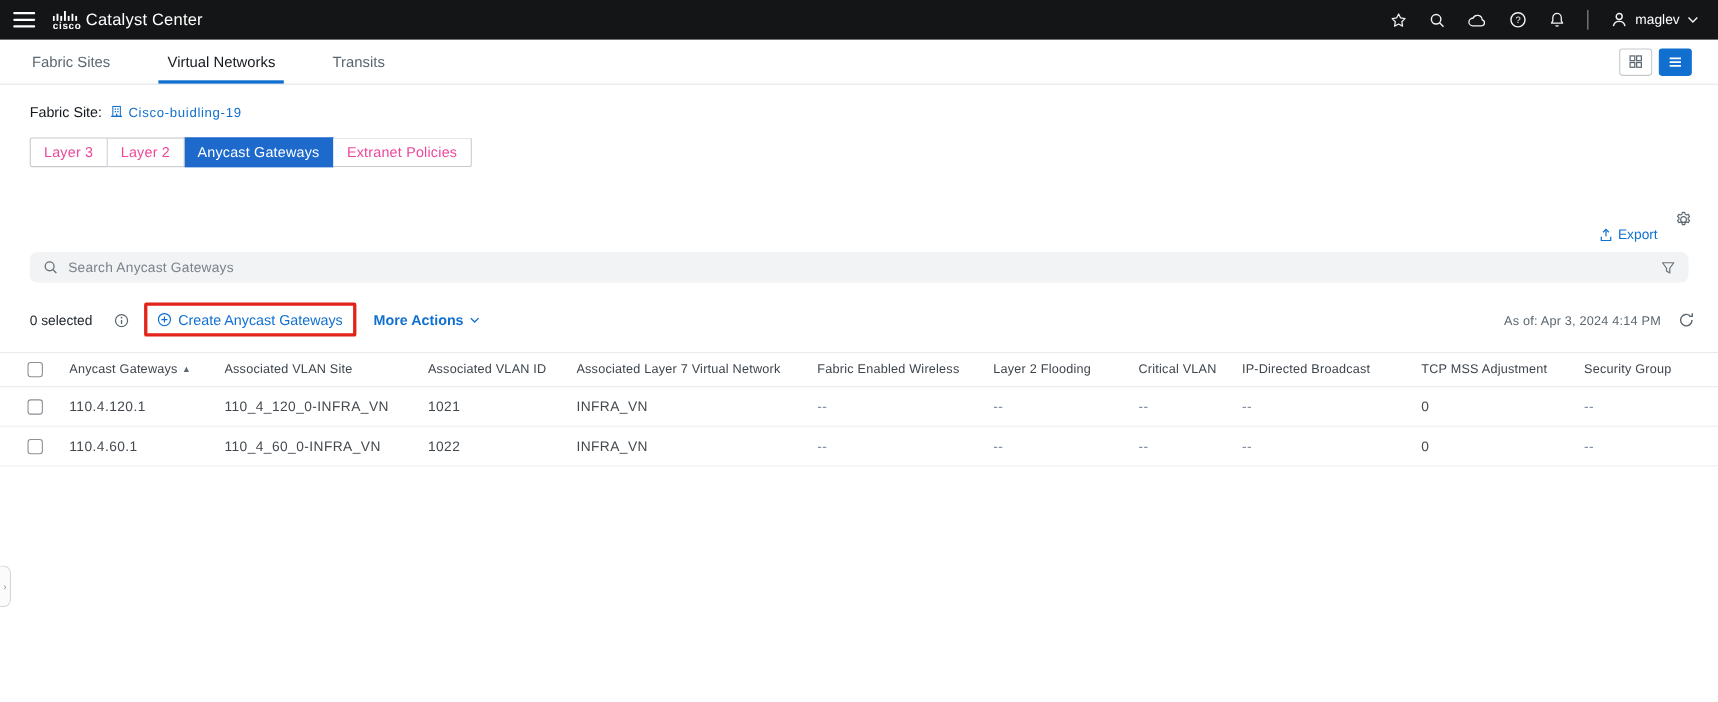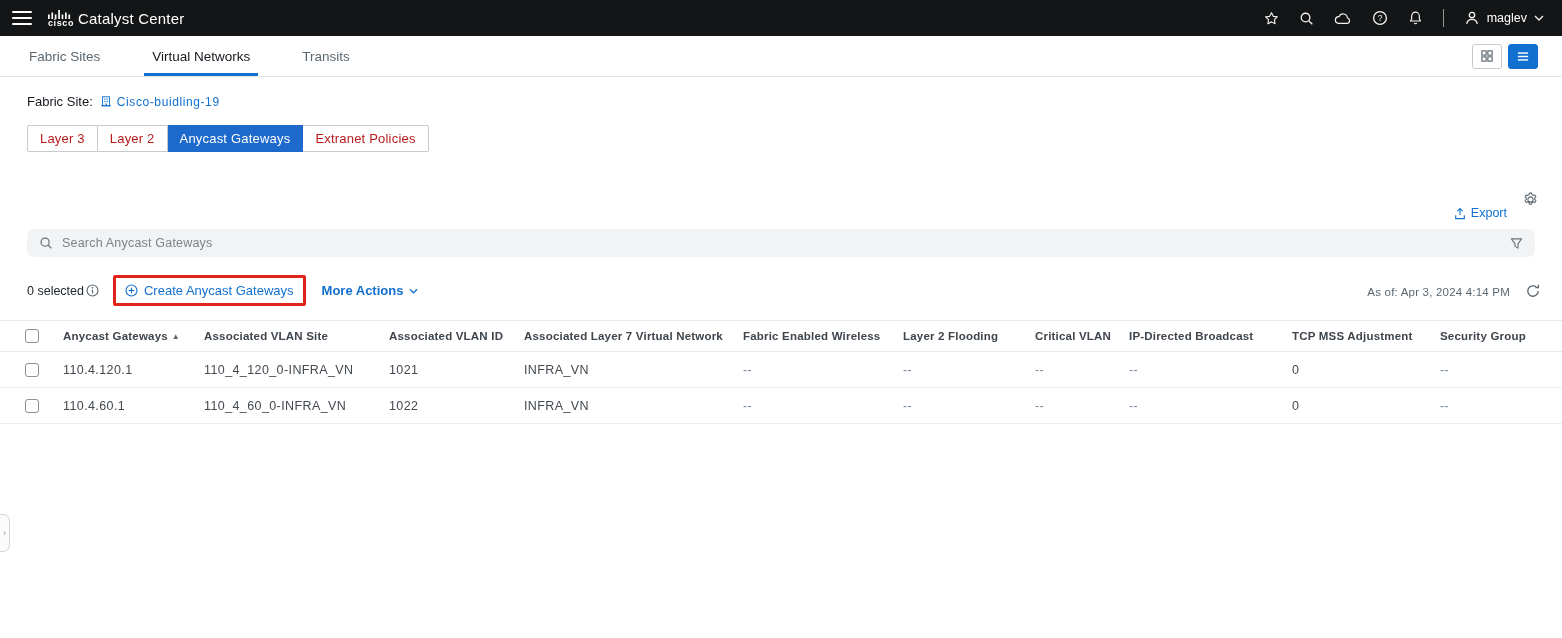--- a/index.html
+++ b/index.html
@@ -31,50 +31,50 @@
   .view-toggles { margin-left:auto; display:flex; align-items:center; gap:6px; }
   .toggle-btn { width:30px; height:25px; display:flex; align-items:center; justify-content:center; border:1px solid #c6cacd; border-radius:3px; background:#fff; color:#5b6770; cursor:pointer; }
   .toggle-btn.active { background:#1170cf; border-color:#1170cf; color:#fff; }
 
   
   .fabric-row { display:flex; align-items:center; gap:7px; padding:17px 27px 0 27px; font-size:13px; color:#14191e; }
   .fabric-link { color:#1170cf; font-size:12px; letter-spacing:.6px; text-decoration:none; cursor:pointer; display:flex; align-items:center; gap:5px; }
 
   
   .subtabs { display:flex; padding:16px 27px 0 27px; }
-  .subtab { height:27px; display:flex; align-items:center; padding:0 12px; border:1px solid #c6cacd; border-left-width:0; background:#fff; font-size:13px; color:#b91c1c; cursor:pointer; letter-spacing:.2px; }
+  .subtab { height:27px; display:flex; align-items:center; padding:0 12px; border:1px solid #c6cacd; border-left-width:0; background:#fff; font-size:13px; color:#ec4899; cursor:pointer; letter-spacing:.2px; }
   .subtab:first-child { border-left-width:1px; border-radius:2px 0 0 2px; }
   .subtab:last-child { border-radius:0 2px 2px 0; }
   .subtab.active { background:#1d69cc; border-color:#1d69cc; color:#fff; }
 
   
   .export-row { display:flex; align-items:center; justify-content:flex-end; gap:16px; padding:26px 24px 0 27px; }
   .export-link { display:flex; align-items:center; gap:5px; color:#1170cf; font-size:12.5px; cursor:pointer;margin-top:28px; }
   .gear { color:#5b6770; cursor:pointer; }
 
   
   .search-wrap { margin:9px 27px 0 27px; height:28px; background:#f2f3f4; border-radius:7px; display:flex; align-items:center; padding:0 12px; gap:9px; }
   .search-wrap input { flex:1; border:0; outline:0; background:transparent; font-family:inherit; font-size:12.5px; color:#43494f; letter-spacing:.2px; }
   .search-wrap input::placeholder { color:#7a838b; }
   .search-icon, .filter-icon { color:#6b737b; cursor:pointer; }
 
   
   .actions-row { display:flex; align-items:center; padding:18px 22px 0 27px; }
-  .selected-txt { font-size:12.5px; color:#22282e; display:flex; align-items:flex-start; gap:2px; }
+  .selected-txt { font-size:12.5px; color:#22282e; display:flex; align-items:flex-end; gap:20px; }
   .selected-txt .info-icon { color:#5b6770; }
   .annotation-box { border:3px solid #e2231a; border-radius:2px; padding:5px 9px; margin-left:14px; display:flex; align-items:center; }
   .create-link { display:flex; align-items:center; gap:6px; color:#1170cf; font-size:13px; cursor:pointer; white-space:nowrap; }
   .more-actions { display:flex; align-items:center; gap:6px; color:#1170cf; font-size:13px; font-weight:bold; margin-left:16px; cursor:pointer; }
   .asof-group { margin-left:auto; display:flex; align-items:flex-end; gap:16px; }
   .asof-txt { font-size:11.5px; color:#5b6770; letter-spacing:.2px; }
   .refresh-icon { color:#5b6770; cursor:pointer; }
 
   
   table { width:100%; border-collapse:collapse; margin-top:14px; table-layout:fixed; }
-  thead th { border-top:1px solid #e8eaec; border-bottom:1px solid #e8eaec; height:31px; font-size:11.5px; font-weight:bold; color:#3e454c; text-align:left; letter-spacing:.2px; vertical-align:middle; padding:0 6px 0 0; white-space:nowrap; overflow:hidden; }
+  thead th { border-top:1px solid #e8eaec; border-bottom:1px solid #e8eaec; height:31px; font-size:11.5px; font-weight:normal; color:#3e454c; text-align:left; letter-spacing:.2px; vertical-align:middle; padding:0 6px 0 0; white-space:nowrap; overflow:hidden; }
   tbody td { border-bottom:1px solid #eceef0; height:36px; font-size:12.5px; color:#43494f; letter-spacing:.4px; vertical-align:middle; padding:0 6px 0 0; white-space:nowrap; overflow:hidden; }
   .cb { width:14px; height:14px; border:1px solid #8a9096; border-radius:3px; background:#fff; display:inline-block; margin-left:25px; cursor:pointer; vertical-align:middle; }
   .sort-arrow { font-size:8px; color:#5b6770; margin-left:4px; vertical-align:1px; }
   td.muted, .muted { color:#76879a; }
 
   
   .panel-handle { position:absolute; left:0; top:514px; width:10px; height:38px; background:#fbfbfc; border:1px solid #d3d7db; border-left:0; border-radius:0 7px 7px 0; display:flex; align-items:center; justify-content:center; color:#8a9096; font-size:9px; cursor:pointer; }
 </style>
 </head>
 <body>

